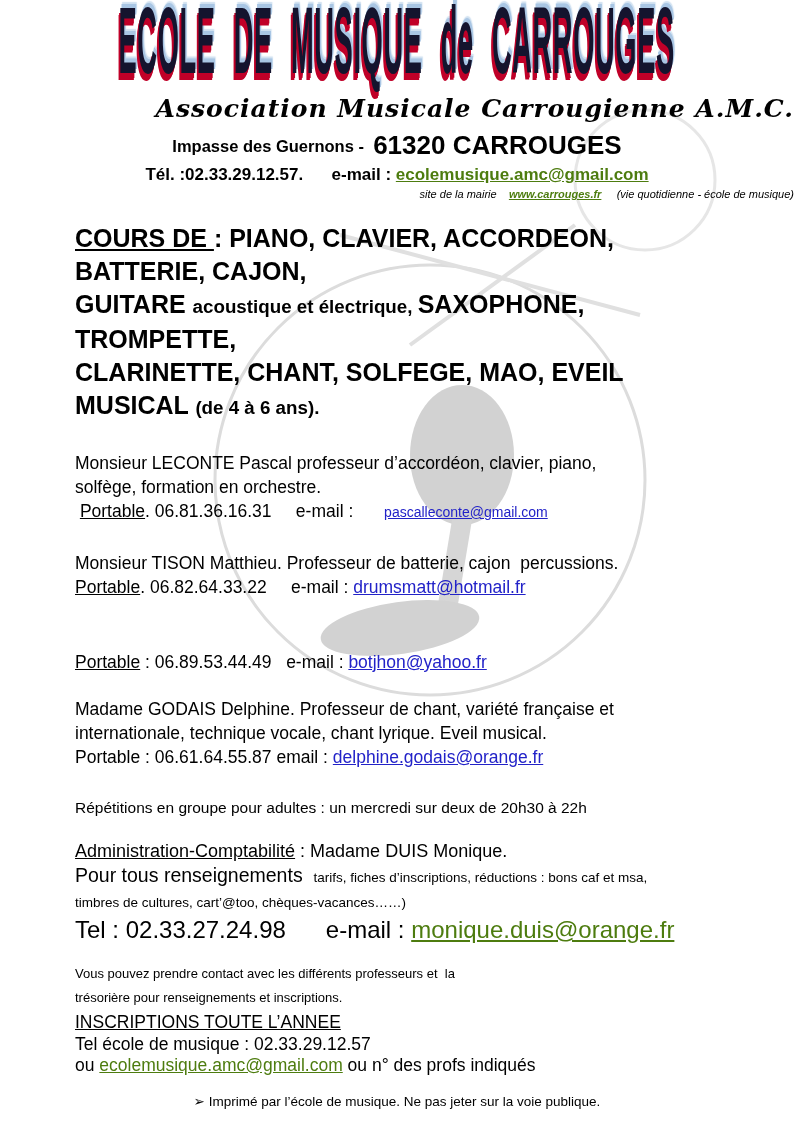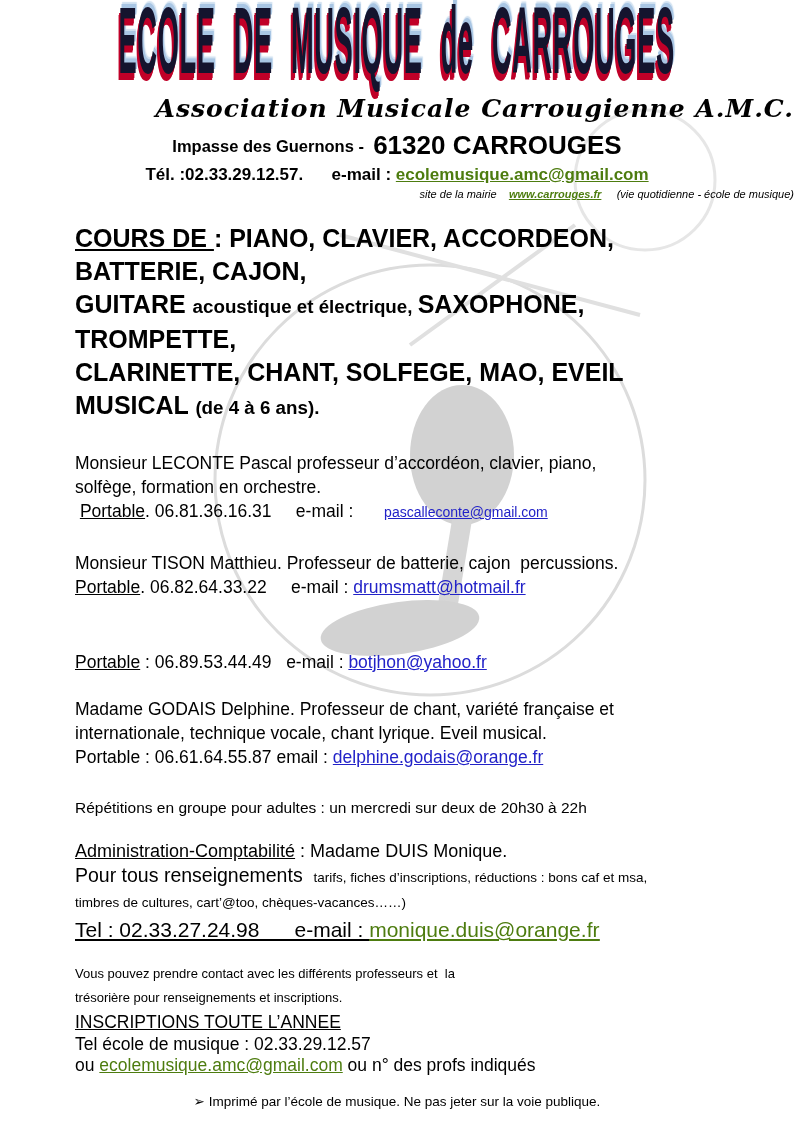--- a/index.html
+++ b/index.html
@@ -42,21 +42,21 @@
   .small{font-size:0.75em;}
   .courses{margin:22px 0 0 0;font-weight:bold;font-size:25px;line-height:33px;}
   .teacher{font-size:17.5px;line-height:24px;margin:0;}
   .t0{margin-top:27px;} .t1{margin-top:29px;} .t2{margin-top:27px;}
   .t3{margin-top:27px;} .t4{margin-top:23px;}
   .teacher .link.sm{font-size:14px;padding-left:26px;}
   .group-info{margin-top:27px;font-size:15.5px;line-height:23px;}
   .admin-head{margin-top:20px;font-size:18px;line-height:24px;}
   .admin-info{margin-top:1px;font-size:19.5px;line-height:23px;}
   .admin-info .small{font-size:13.5px;}
-  .admin-tel{margin-top:3px;font-size:21px;line-height:26px;text-decoration:underline;}
+  .admin-tel{margin-top:3px;font-size:24px;line-height:26px;}
   .admin-contact{margin-top:19px;font-size:13px;line-height:24px;}
   .centered{ text-align:left;font-size:17.5px;line-height:21.5px;margin-top:2px;}
   .footer{text-align:center;margin-top:16px;font-size:13.5px;}
   p{margin:0;}
 </style>
 </head>
 <body>
 
 <div class="page">
 

